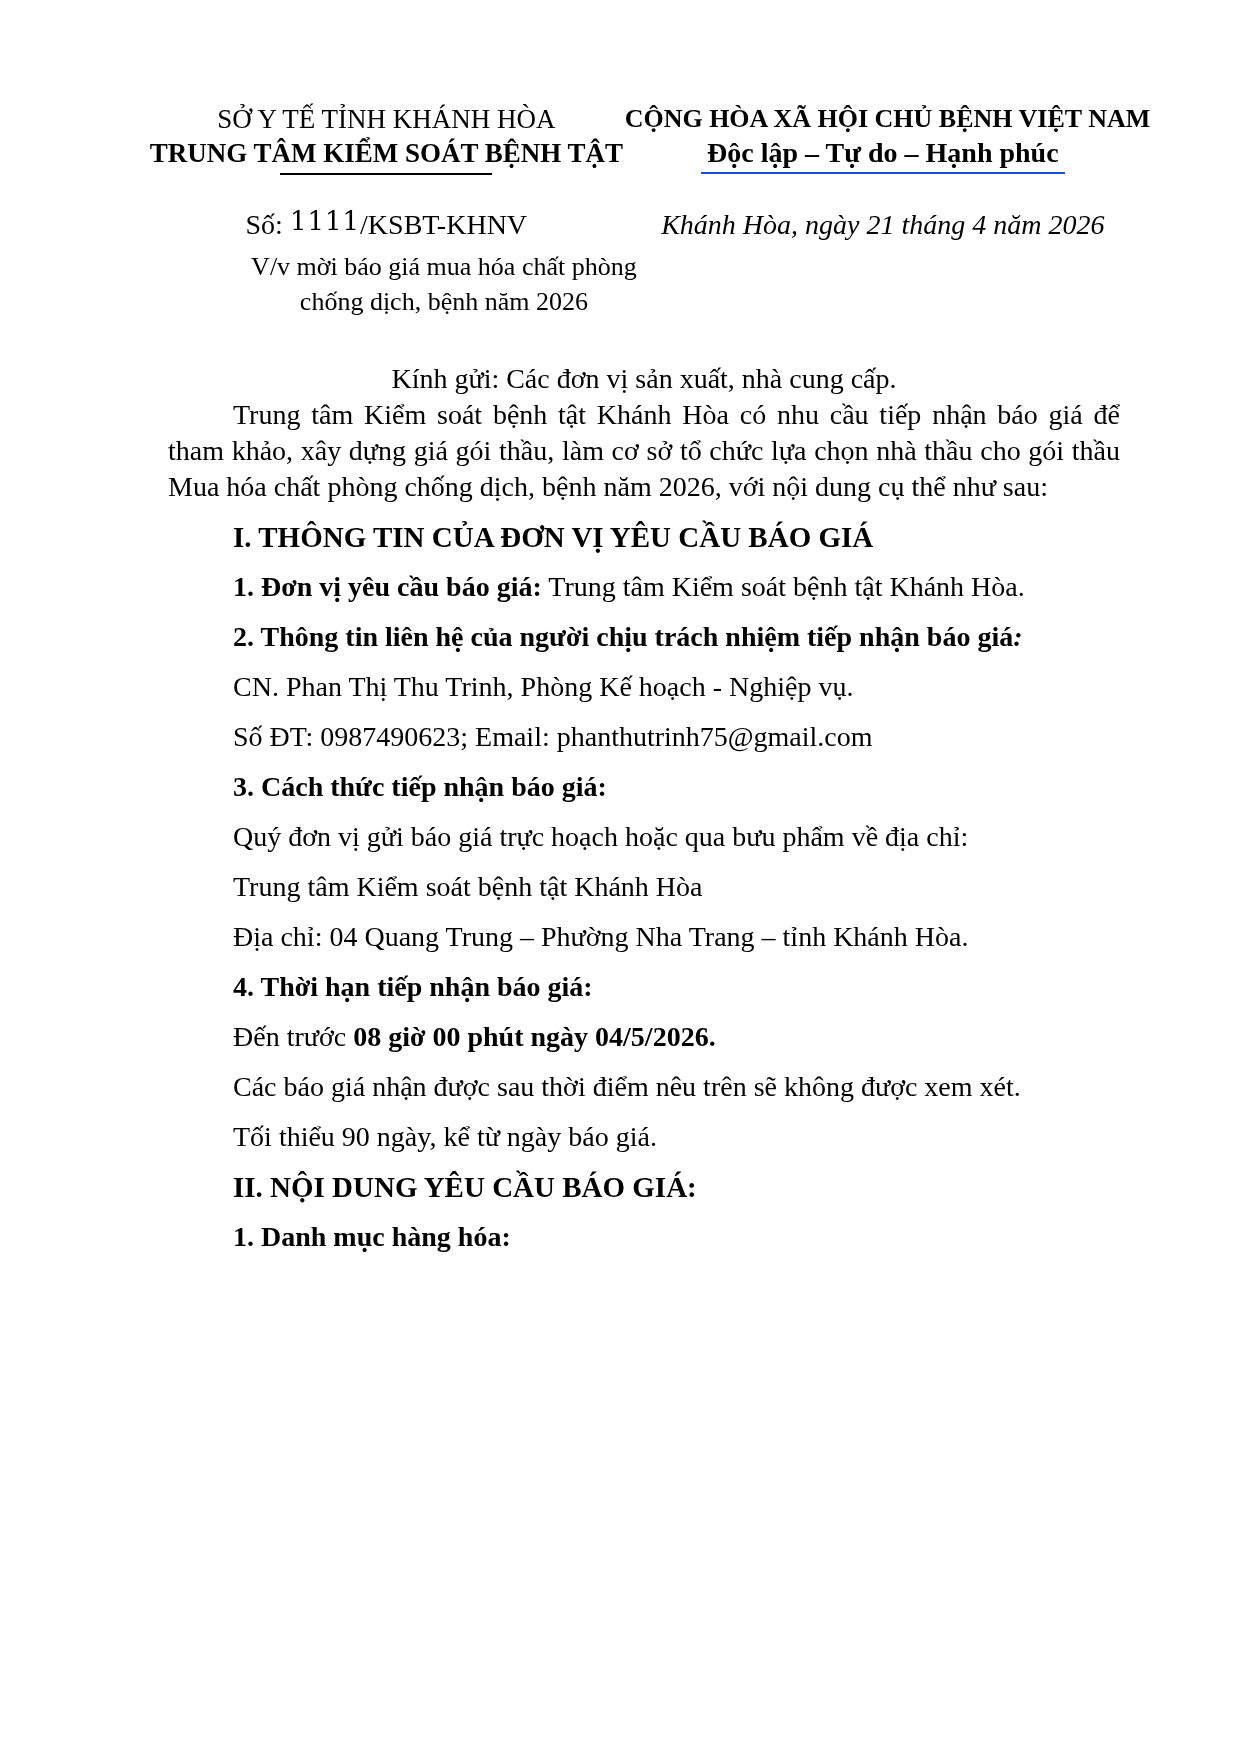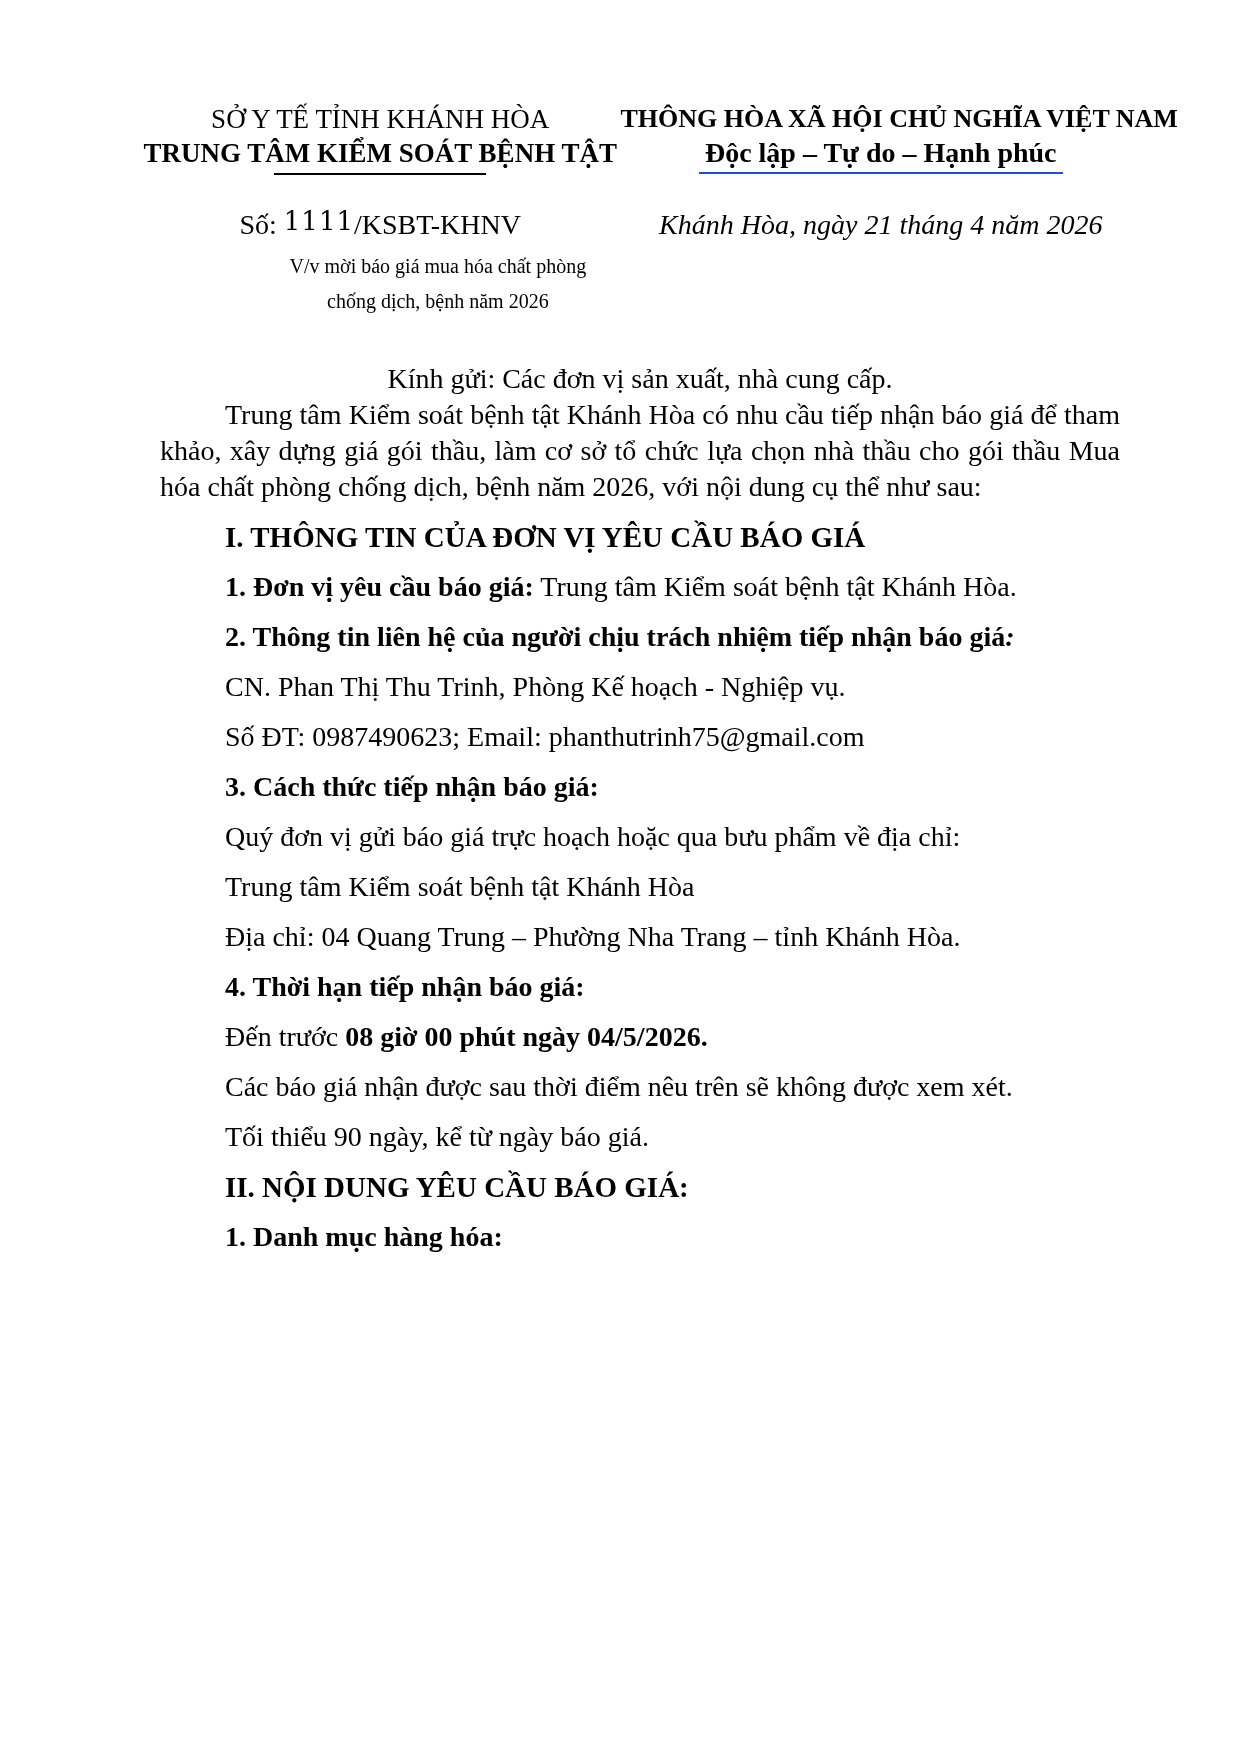--- a/index.html
+++ b/index.html
@@ -12,20 +12,21 @@
     width: 1241px;
     height: 1754px;
     margin: 0 auto;
     background: #ffffff;
     color: #000000;
     font-family: "Liberation Serif", "DejaVu Serif", serif;
     font-size: 28px;
     box-sizing: border-box;
     padding-top: 102px;
     overflow: hidden;
+    padding-left: 8px;
   }
   
   .doc-header {
     display: flex;
     margin: 0 100px 0 140px;
   }
   .hcol-left  { width: 48%; text-align: center; }
   .hcol-right { width: 52%; text-align: center; }
   .org-parent {
     font-size: 27px;
@@ -79,21 +80,21 @@
   .place-date {
     width: 52%;
     text-align: center;
     font-style: italic;
     white-space: nowrap;
   }
   .subject-block {
     width: 48%;
     margin: 8px 0 0 140px;
     text-align: center;
-    font-size: 20px;
+    font-size: 26px;
     line-height: 35px;
   }
   
   .doc-body {
     margin: 0 121px 0 160px;
   }
   .salutation {
     text-align: center;
     margin-top: 42px;
     line-height: 36px;
@@ -121,21 +122,21 @@
 
 <div class="page">
 
   <div class="doc-header">
     <div class="hcol-left">
       <div class="org-parent">SỞ Y TẾ TỈNH KHÁNH HÒA</div>
       <div class="org-name">TRUNG TÂM KIỂM SOÁT BỆNH TẬT</div>
       <div class="org-underline"></div>
     </div>
     <div class="hcol-right">
-      <div class="motto-1">THÔNG HÒA XÃ HỘI CHỦ NGHĨA VIỆT NAM</div>
+      <div class="motto-1">CỘNG HÒA XÃ HỘI CHỦ BỆNH VIỆT NAM</div>
       <div class="motto-2-wrap">
         <span class="motto-2">Độc lập – Tự do – Hạnh phúc</span>
       </div>
     </div>
   </div>
 
   <div class="header-row2">
     <div class="doc-number">
       <span>Số: </span><span class="filled-number">1111</span><span>/KSBT-KHNV</span>
     </div>

